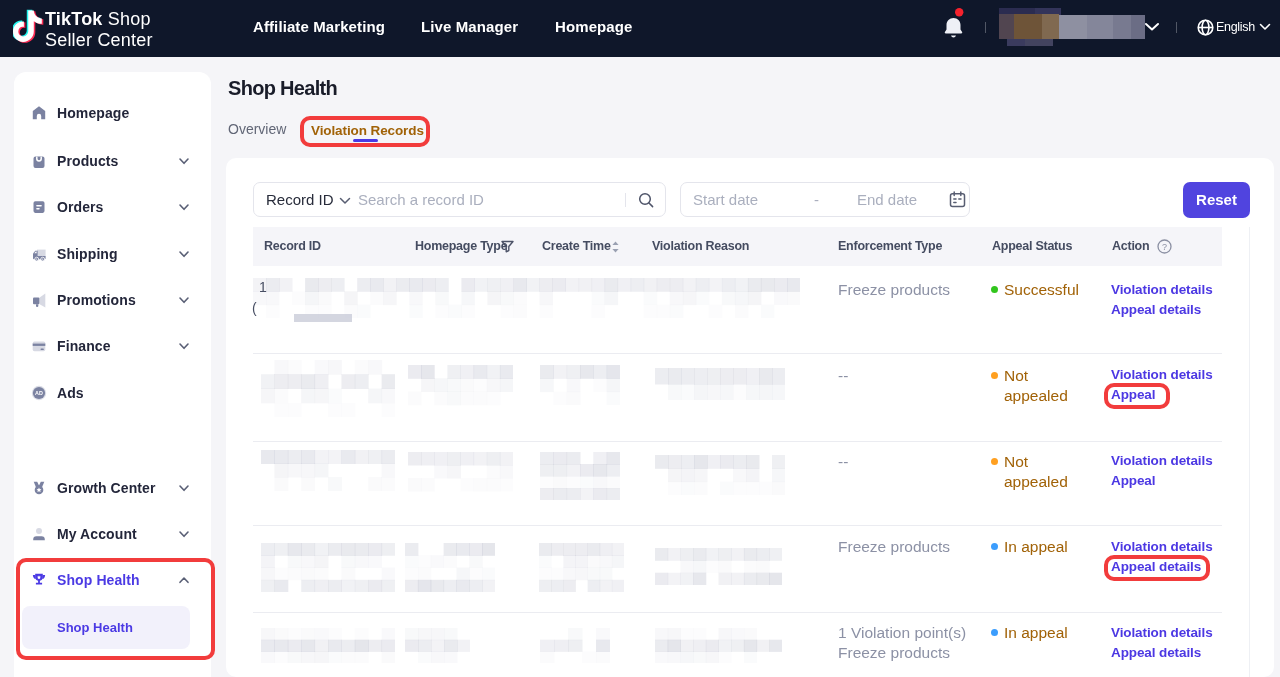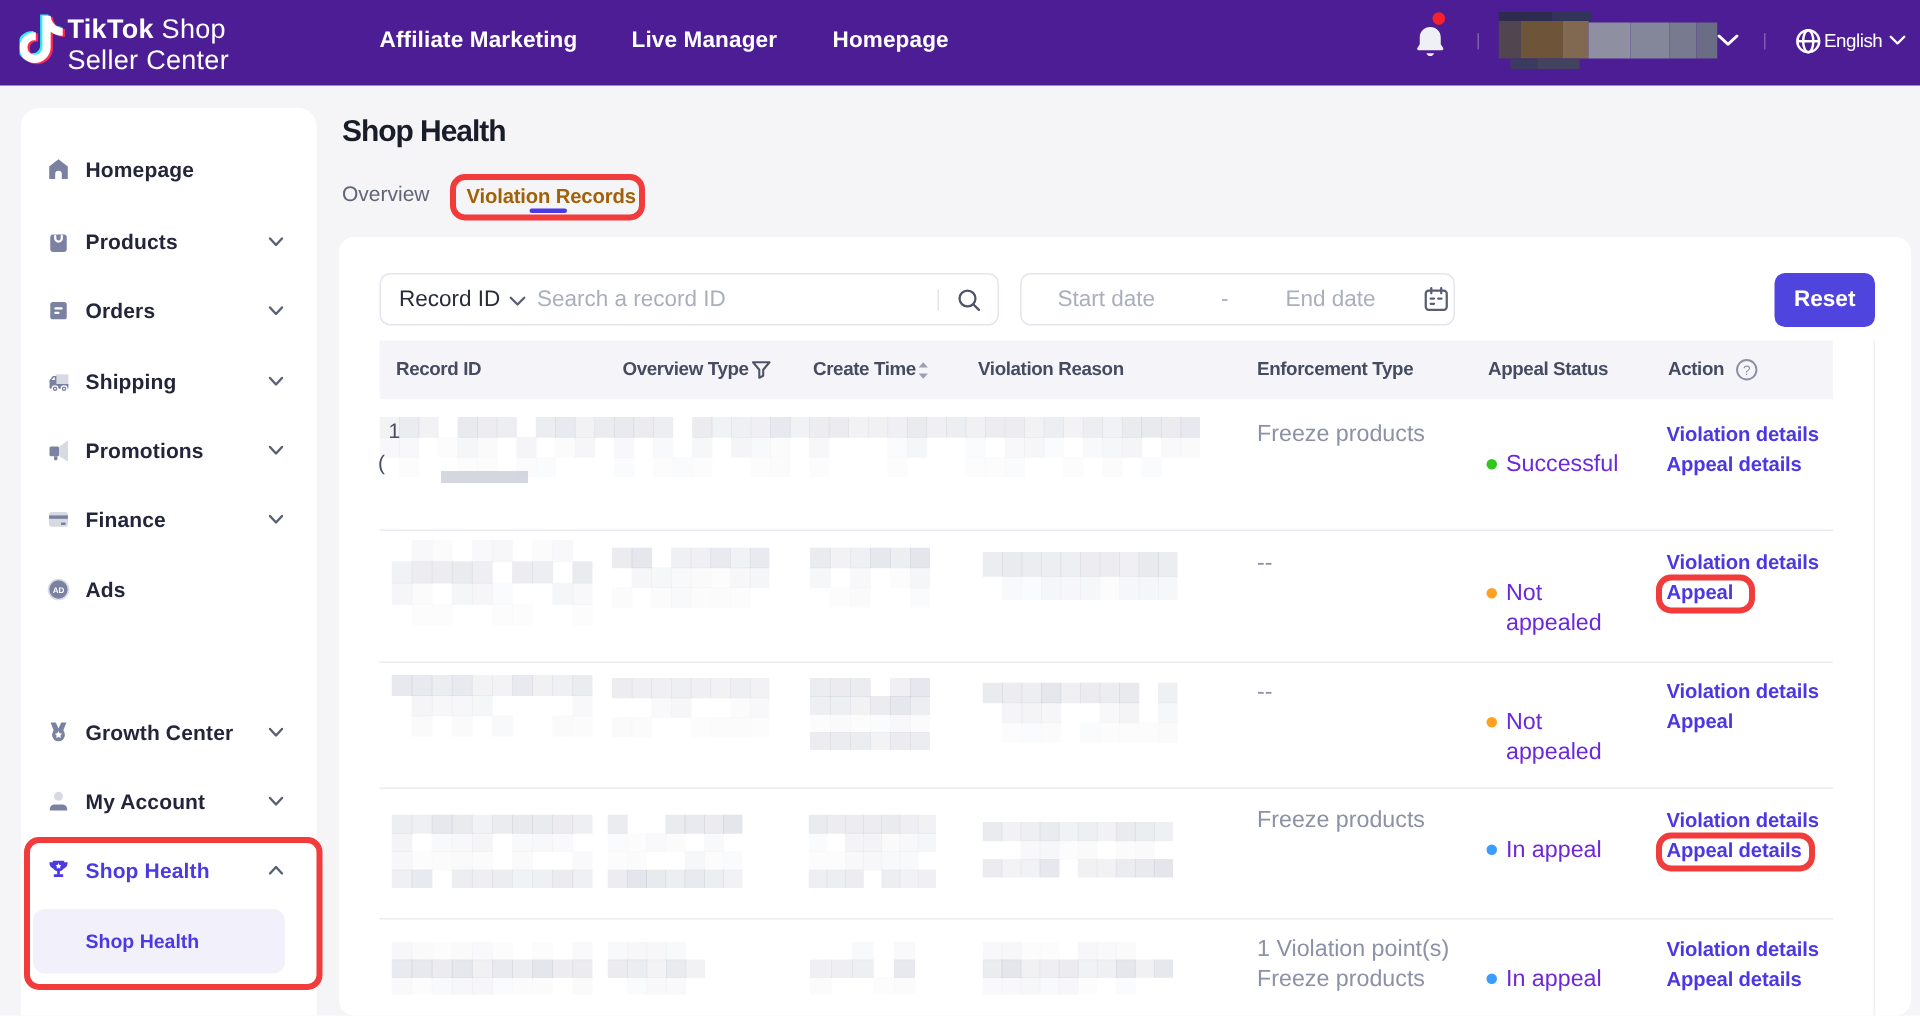--- a/index.html
+++ b/index.html
@@ -1,20 +1,20 @@
 <!DOCTYPE html>
 <html><head>
 <meta charset="utf-8">
 <style>
 * { margin:0; padding:0; box-sizing:border-box; }
 html,body { width:1280px; height:677px; overflow:hidden; font-family:"Liberation Sans",sans-serif; background:#f5f5f8; }
 .abs { position:absolute; }
 
 
-#header { position:absolute; left:0; top:0; width:1280px; height:57px; background:#4c1d95; }
+#header { position:absolute; left:0; top:0; width:1280px; height:57px; background:#0f172a; }
 #header .nav-item { height:53px; line-height:53px; }
 #logo { position:absolute; left:13px; top:8px; }
 .logo-text { position:absolute; left:45px; top:9px; color:#fff; font-size:18px; line-height:21px; letter-spacing:0.2px; }
 .nav-item { position:absolute; top:0; height:57px; line-height:57px; color:#fff; font-size:15px; font-weight:700; letter-spacing:0.1px; }
 .hdiv { position:absolute; top:22px; width:1px; height:11px; background:rgba(255,255,255,0.28); }
 
 
 #sidebar { position:absolute; left:14px; top:72px; width:197px; height:605px; background:#fff; border-radius:12px 12px 0 0; }
 .mi { position:absolute; left:2px; width:180px; height:24px; }
 .mi .ic { position:absolute; left:15px; top:4px; width:16px; height:16px; color:#7b82a1; }
@@ -38,21 +38,21 @@
 
 
 #thead { position:absolute; left:253px; top:227px; width:969px; height:39px; background:#f5f5f9; }
 .th { position:absolute; top:0; height:39px; line-height:39px; font-size:12.5px; font-weight:700; color:#454c61; letter-spacing:-0.25px; }
 .tline { position:absolute; height:1px; background:#ebecf1; left:253px; width:969px; }
 .cell { position:absolute; font-size:15.5px; line-height:20px; }
 .link { color:#4c38e3; font-weight:700; font-size:13.5px; letter-spacing:-0.1px; }
 .dot { position:absolute; left:0; top:6px; width:7px; height:7px; border-radius:50%; }
 .dtxt { margin-left:13px; }
 .gray { color:#8c91a5; }
-.dark { color:#6d28d9;margin-top:20px; }
+.dark { color:#a16207; }
 </style>
 </head>
 <body>
 
 <div id="header">
   <div id="logo">
     <svg width="32" height="37" viewBox="0 0 30 34">
       <path d="M19.5 2 c0 4 3.5 7.5 7.5 7.5 v5 c-3 0-5.5-1-7.5-2.5 v9.5 c0 5.5-4.5 10-10 10 -5.5 0-9.5-4.5-9.5-9.7 0-5.3 4.3-9.8 10.2-9.5 v5.2 c-2.7-0.8-5.2 1.3-5.2 4.2 0 2.7 2 4.6 4.5 4.6 2.8 0 4.8-2.2 4.8-5 V2 Z" fill="#25F4EE" transform="translate(-1.4,-0.8)"></path>
       <path d="M19.5 2 c0 4 3.5 7.5 7.5 7.5 v5 c-3 0-5.5-1-7.5-2.5 v9.5 c0 5.5-4.5 10-10 10 -5.5 0-9.5-4.5-9.5-9.7 0-5.3 4.3-9.8 10.2-9.5 v5.2 c-2.7-0.8-5.2 1.3-5.2 4.2 0 2.7 2 4.6 4.5 4.6 2.8 0 4.8-2.2 4.8-5 V2 Z" fill="#FE2C55" transform="translate(1.4,0.8)"></path>
       <path d="M19.5 2 c0 4 3.5 7.5 7.5 7.5 v5 c-3 0-5.5-1-7.5-2.5 v9.5 c0 5.5-4.5 10-10 10 -5.5 0-9.5-4.5-9.5-9.7 0-5.3 4.3-9.8 10.2-9.5 v5.2 c-2.7-0.8-5.2 1.3-5.2 4.2 0 2.7 2 4.6 4.5 4.6 2.8 0 4.8-2.2 4.8-5 V2 Z" fill="#ffffff"></path>
@@ -226,37 +226,37 @@
       <path d="M1.5 1.5 l4.5 4.5 L10.5 1.5" fill="none" stroke="#585e72" stroke-width="1.5" stroke-linecap="round" stroke-linejoin="round"></path>
     </svg>
   <span class="abs ph" style="left:104px;top:8px;">Search a record ID</span>
   <div class="abs" style="left:371px;top:10px;width:1px;height:14px;background:#e4e5ec;"></div>
   <svg class="abs" style="left:384px;top:9px" width="16" height="16" viewBox="0 0 16 16">
       <circle cx="7" cy="7" r="5.3" fill="none" stroke="#4d5368" stroke-width="1.5"></circle>
       <line x1="11" y1="11" x2="14.6" y2="14.6" stroke="#4d5368" stroke-width="1.5" stroke-linecap="round"></line>
     </svg>
 </div>
 <div class="inputbox" style="left:680px;top:182px;width:290px;">
-  <span class="abs ph" style="left:24px;top:8px;">Start date</span>
+  <span class="abs ph" style="left:12px;top:8px;">Start date</span>
   <span class="abs ph" style="left:133px;top:8px;">-</span>
   <span class="abs ph" style="left:176px;top:8px;">End date</span>
   <svg class="abs" style="left:268px;top:8px" width="17" height="17" viewBox="0 0 17 17">
     <rect x="1.5" y="2.8" width="14" height="12.7" rx="2" fill="none" stroke="#585e72" stroke-width="1.5"></rect>
     <line x1="5.2" y1="1" x2="5.2" y2="4.5" stroke="#585e72" stroke-width="1.5" stroke-linecap="round"></line>
     <line x1="11.8" y1="1" x2="11.8" y2="4.5" stroke="#585e72" stroke-width="1.5" stroke-linecap="round"></line>
     <line x1="4.8" y1="8" x2="7" y2="8" stroke="#585e72" stroke-width="1.5" stroke-linecap="round"></line>
     <line x1="4.8" y1="11.5" x2="7" y2="11.5" stroke="#585e72" stroke-width="1.5" stroke-linecap="round"></line>
     <line x1="9.8" y1="8" x2="12" y2="8" stroke="#585e72" stroke-width="1.5" stroke-linecap="round"></line>
   </svg>
 </div>
 <div id="resetbtn">Reset</div>
 
 <div id="thead">
   <div class="th" style="left:11px;">Record ID</div>
-  <div class="th" style="left:162px;">Overview Type</div>
+  <div class="th" style="left:162px;">Homepage Type</div>
   <svg class="abs" style="left:248px;top:13px;width:13px;height:13px" viewBox="0 0 13 13">
       <path d="M1 1.5 h11 L7.8 6.5 v4 L5.2 11.8 v-5.3 Z" fill="none" stroke="#4d5368" stroke-width="1.4" stroke-linejoin="round"></path>
     </svg>
   <div class="th" style="left:289px;">Create Time</div>
   <svg class="abs" style="left:358px;top:14px;width:9px;height:12px" viewBox="0 0 9 12">
       <path d="M4.5 0.5 L7.6 4 H1.4 Z" fill="#9aa0b2"></path>
       <path d="M4.5 11.5 L1.4 8 H7.6 Z" fill="#9aa0b2"></path>
     </svg>
   <div class="th" style="left:585px;">Enforcement Type</div>
   <div class="th" style="left:399px;">Violation Reason</div>

